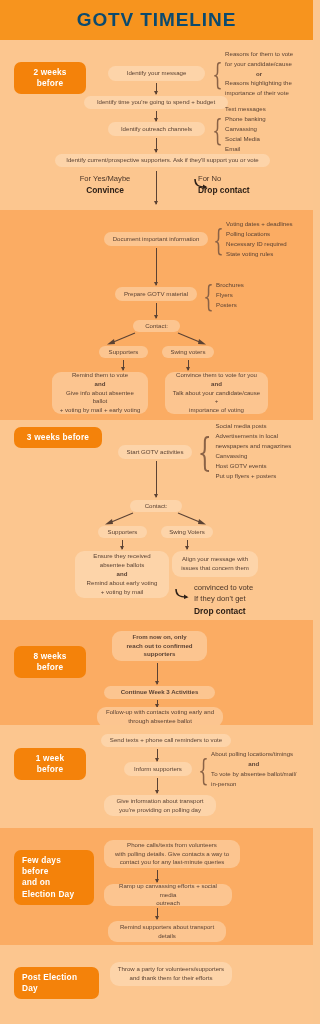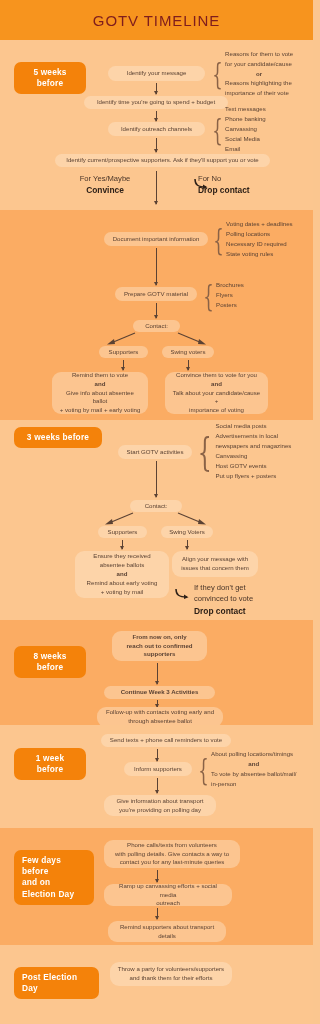--- a/index.html
+++ b/index.html
@@ -12,23 +12,23 @@
 
   
   .header {
     height: 40px;
     background: #F7941E;
     display: flex;
     align-items: center;
     justify-content: center;
   }
   .header-title {
-    color: #7f1d1d;
-    font-size: 15px;
-    font-weight: normal;
+    color: #0c4a6e;
+    font-size: 19px;
+    font-weight: bold;
     letter-spacing: 0.9px;
   }
 
   
   .band { position: relative; width: 313px; }
   .band.light { background: #FCC68F; }
   .band.dark  { background: #FBAC63; }
 
   
   .stage-chip {
@@ -131,21 +131,21 @@
 </style>
 </head>
 <body>
 
 <div class="header">
   <div class="header-title">GOTV TIMELINE</div>
 </div>
 
 <div class="band light" style="height:170px">
 
-  <div class="stage-chip" style="left:14px; top:22px; width:72px; text-align:center;">5 weeks before</div>
+  <div class="stage-chip" style="left:14px; top:22px; width:72px; text-align:center;">2 weeks before</div>
 
   <div class="node pill" style="left:108px; top:26px; width:97px; height:15px;">Identify your message</div>
 
   <div class="brace-group" style="left:208px; top:11px; height:45px;">
     <span class="brace">{</span>
     <span class="brace-list">
       <div>Reasons for them to vote</div>
       <div>for your candidate/cause</div>
       <div class="em">or</div>
       <div>Reasons highlighting the</div>
@@ -324,22 +324,22 @@
 
   <div class="hook" style="left:175px; top:166px;">
     <svg width="16" height="12" viewBox="0 0 16 12">
       <path d="M1,1 C1,7 4,9 12,9" fill="none" stroke="#2E2118" stroke-width="1.5"></path>
       <path d="M9,6.5 L13.5,9.2 L9,11" fill="#2E2118"></path>
     </svg>
   </div>
 
   <div class="branch-label" style="left:194px; top:162px; width:118px; text-align:left;">
     <div>
+        <div>convinced to vote</div>
         <div>If they don't get</div>
-        <div>convinced to vote</div>
       </div>
     <div class="strong">Drop contact</div>
   </div>
 </div>
 
 <div class="band dark" style="height:105px">
 
   <div class="stage-chip" style="left:14px; top:26px; width:72px; text-align:center;">8 weeks before</div>
 
   <div class="node on-dark bold" style="left:112px; top:11px; width:95px; height:30px; border-radius:9px;">

